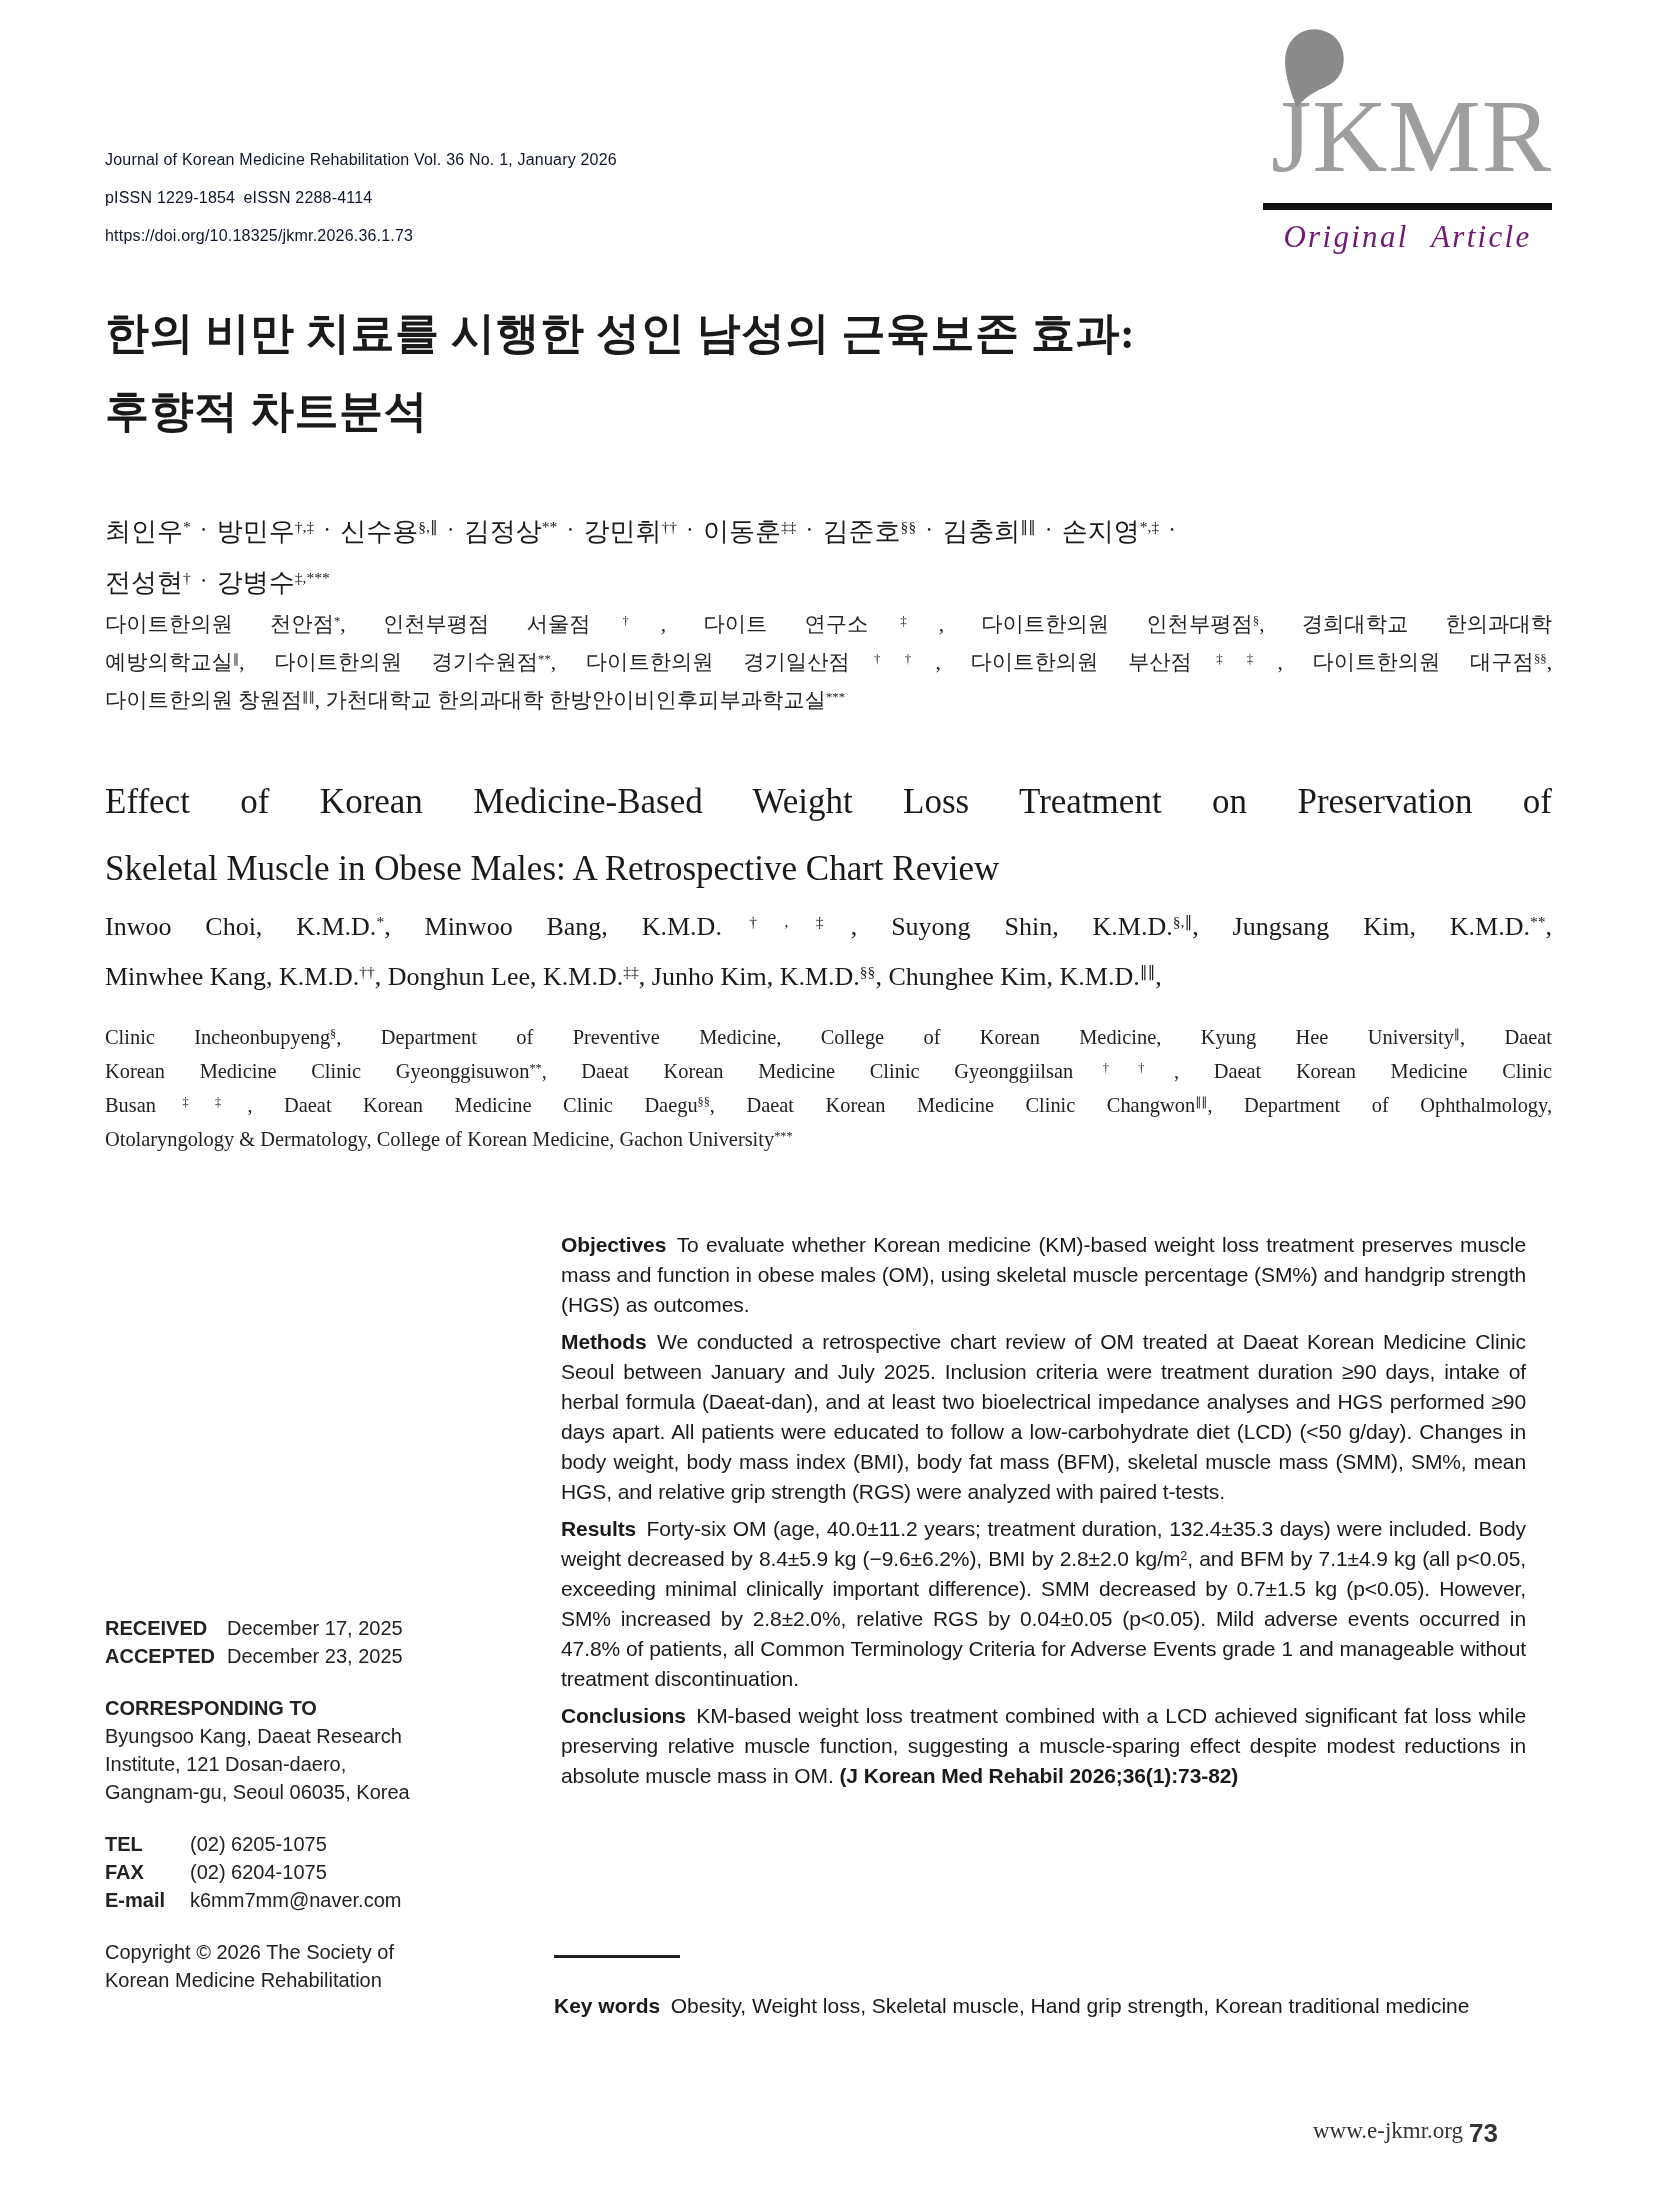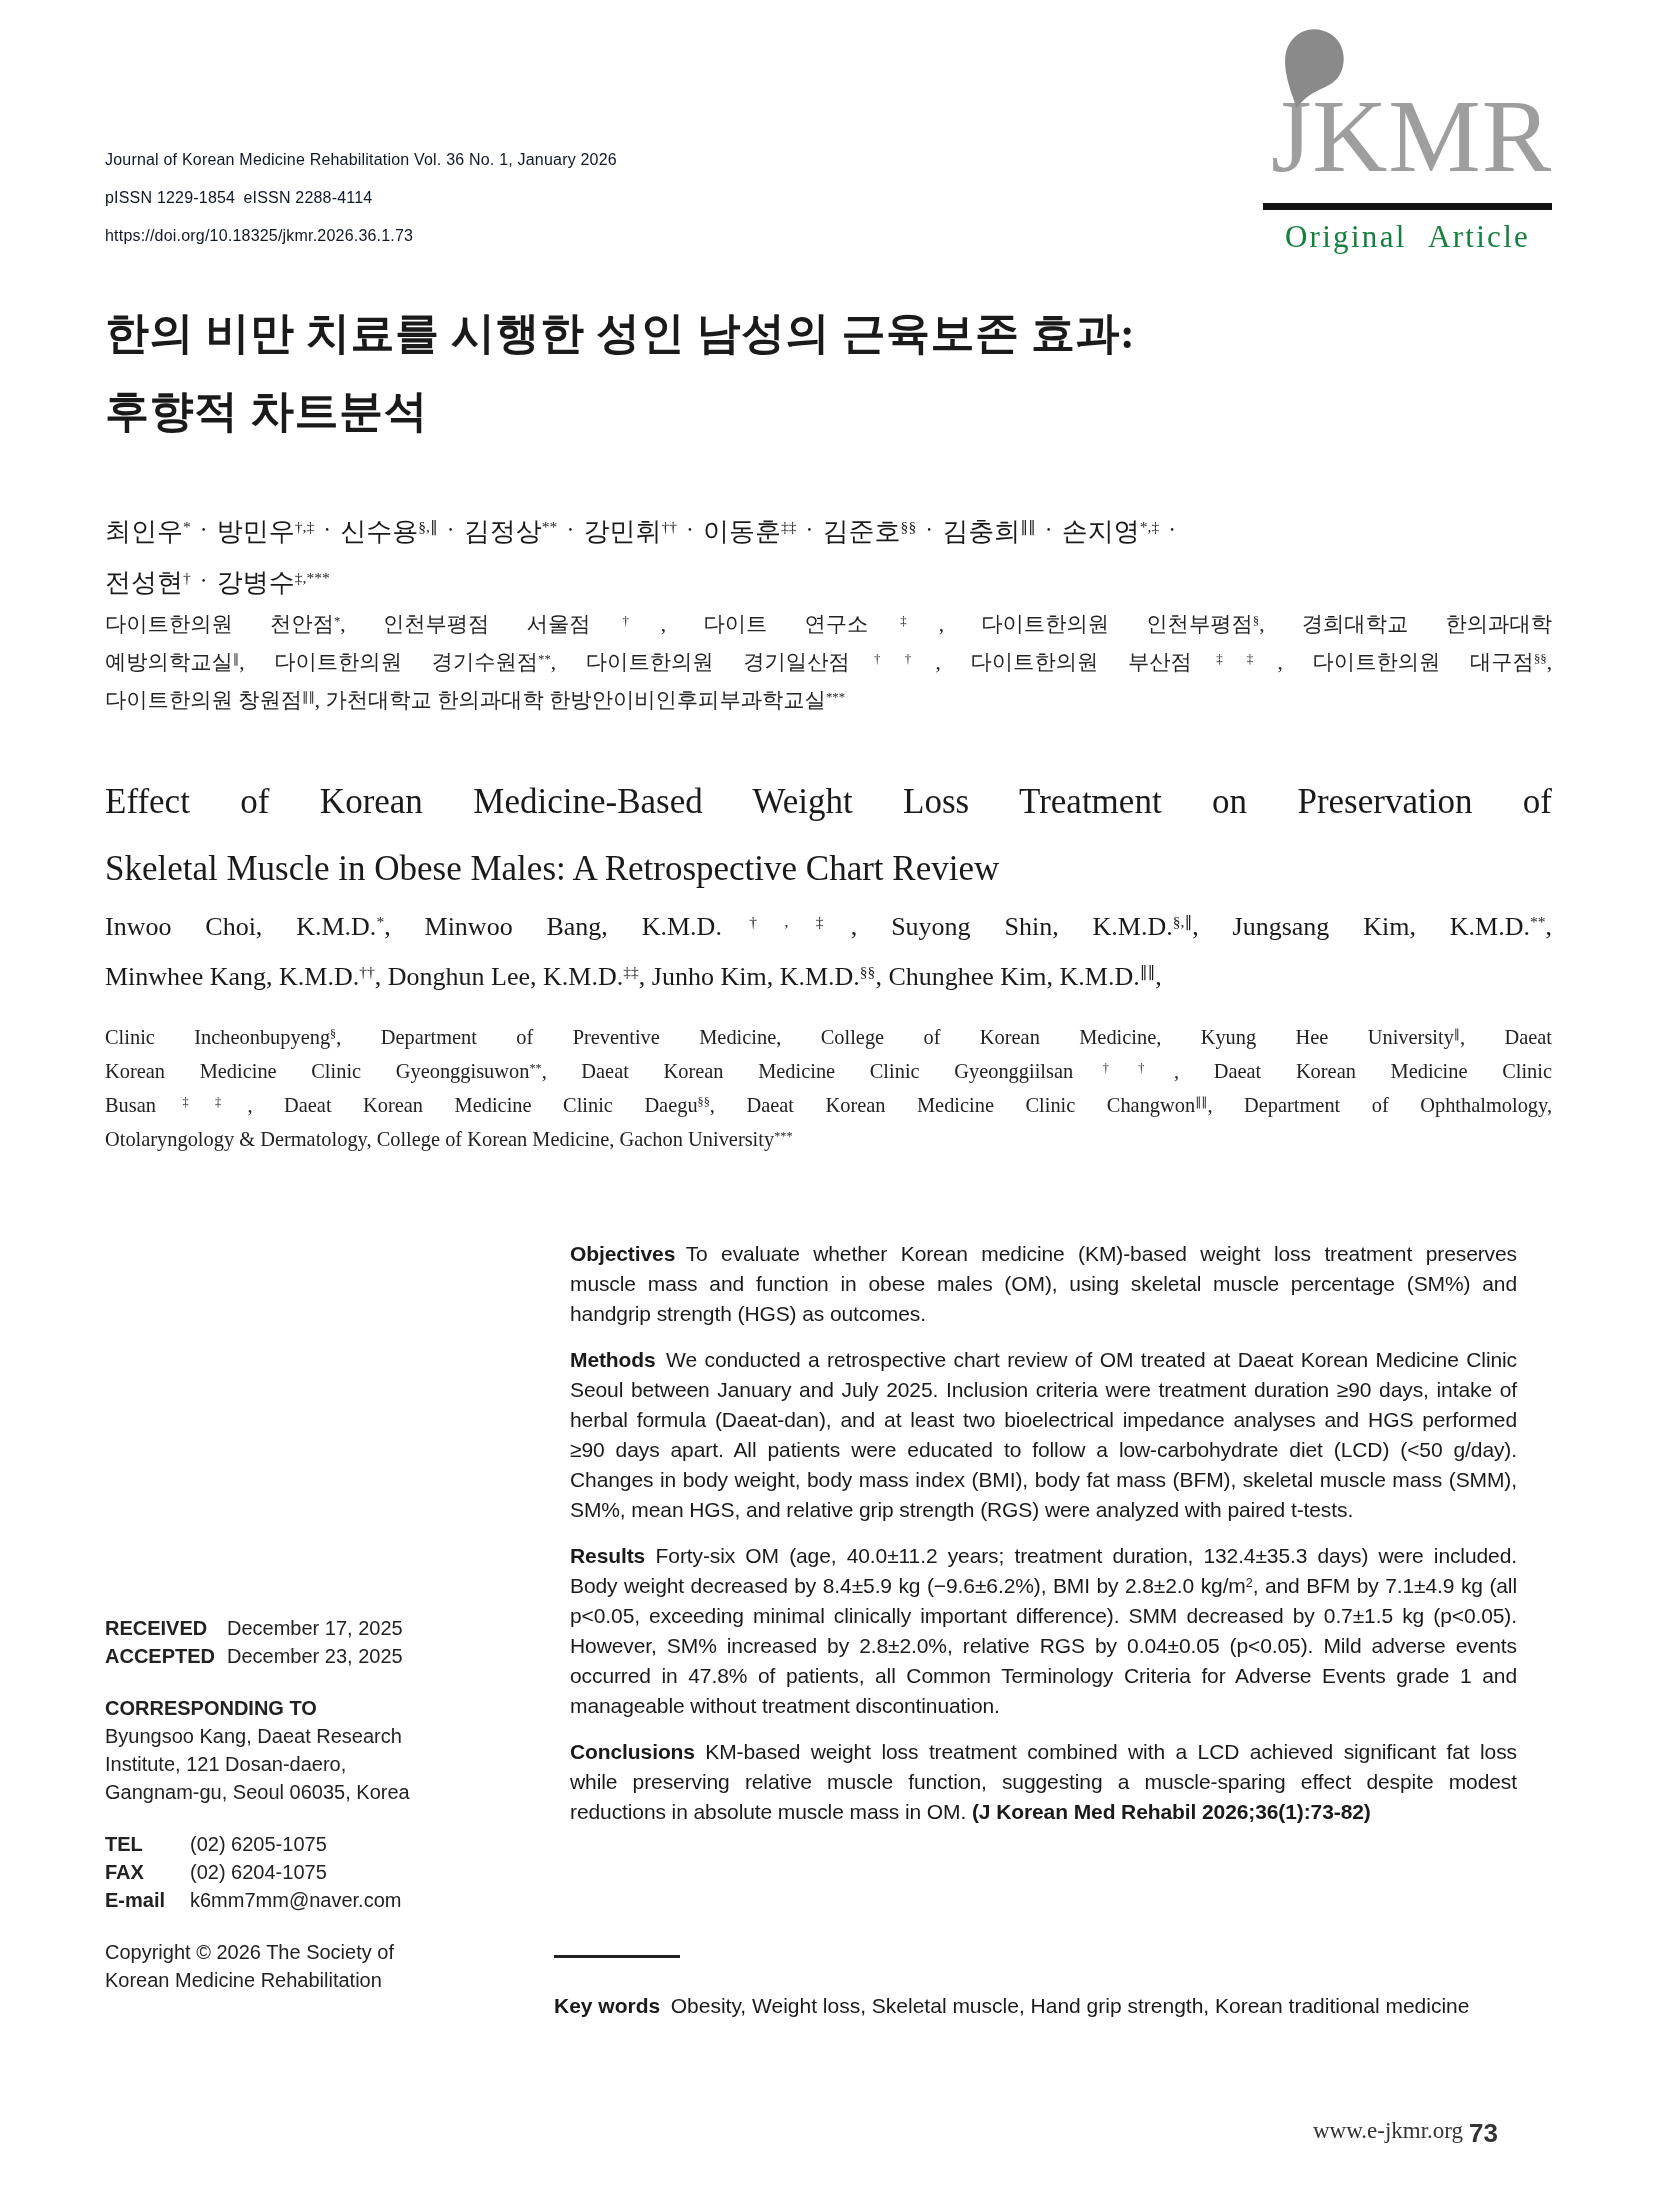--- a/index.html
+++ b/index.html
@@ -9,22 +9,22 @@
   
   .pub-info{position:absolute;left:105px;top:141px;font-family:"Liberation Sans",sans-serif;
             font-size:16px;line-height:38px;color:#0f172a;letter-spacing:0.2px;}
   .logo-block{position:absolute;right:104px;top:32px;width:289px;}
   .logo-mark{position:relative;height:156px;}
   .logo-text{position:absolute;right:0;bottom:0;font-family:"Liberation Serif",serif;
              font-weight:normal;font-size:104px;line-height:1;color:#9e9e9e;letter-spacing:0.9px;}
   .leaf{position:absolute;left:5.6px;top:-5.6px;width:82px;height:93px;z-index:2;}
   .leaf svg{width:100%;height:100%;}
   .logo-rule{height:6.5px;background:#111;margin-top:15px;}
-  .article-type{margin-top:9.3px;font-size:31px;color:#15803d;text-align:center;
-                letter-spacing:2.3px;word-spacing:13px;}
+  .article-type{margin-top:9.3px;font-size:31px;color:#701a75;text-align:center;
+                letter-spacing:2.3px;word-spacing:13px;font-style:italic;}
 
   
   .ko-title{position:absolute;left:105px;top:295px;width:1447px;font-weight:700;
             font-size:44px;line-height:78px;letter-spacing:0.5px;}
   .ko-authors{position:absolute;left:105px;top:506px;width:1447px;font-size:26px;line-height:51px;}
   .ko-affils{position:absolute;left:105px;top:605px;width:1447px;font-size:21.3px;
              line-height:38px;color:#222;}
 
   
   .en-title{position:absolute;left:105px;top:768px;width:1447px;font-size:35px;line-height:67px;}
@@ -34,21 +34,21 @@
   .just .line{text-align:justify;text-align-last:justify;}
   .just .line:last-child{text-align-last:left;}
 
   sup{font-size:60%;vertical-align:baseline;position:relative;top:-0.5em;line-height:0;}
   .b{font-weight:700;}
 
   
   .abstract{position:absolute;left:554px;top:1223px;width:979px;
             font-family:"Liberation Sans",sans-serif;font-size:21px;line-height:30px;
             text-align:justify;color:#1a1a1a;letter-spacing:-0.1px;}
-  .abstract p{margin:16px;}
+  .abstract p{margin:7px;}
   .kw-rule{position:absolute;left:554px;top:1955px;width:126px;height:2.8px;background:#222;}
   .keywords{position:absolute;left:554px;top:1970px;width:979px;
             font-family:"Liberation Sans",sans-serif;font-size:21px;line-height:30px;
             text-align:justify;color:#1a1a1a;}
 
   
   .sidebar{position:absolute;left:105px;top:1614px;width:362px;
            font-family:"Liberation Sans",sans-serif;font-size:20px;line-height:28px;color:#222;}
   .sb-label{display:inline-block;width:122px;font-weight:700;}
   .sb-label-sm{display:inline-block;width:85px;font-weight:700;}

